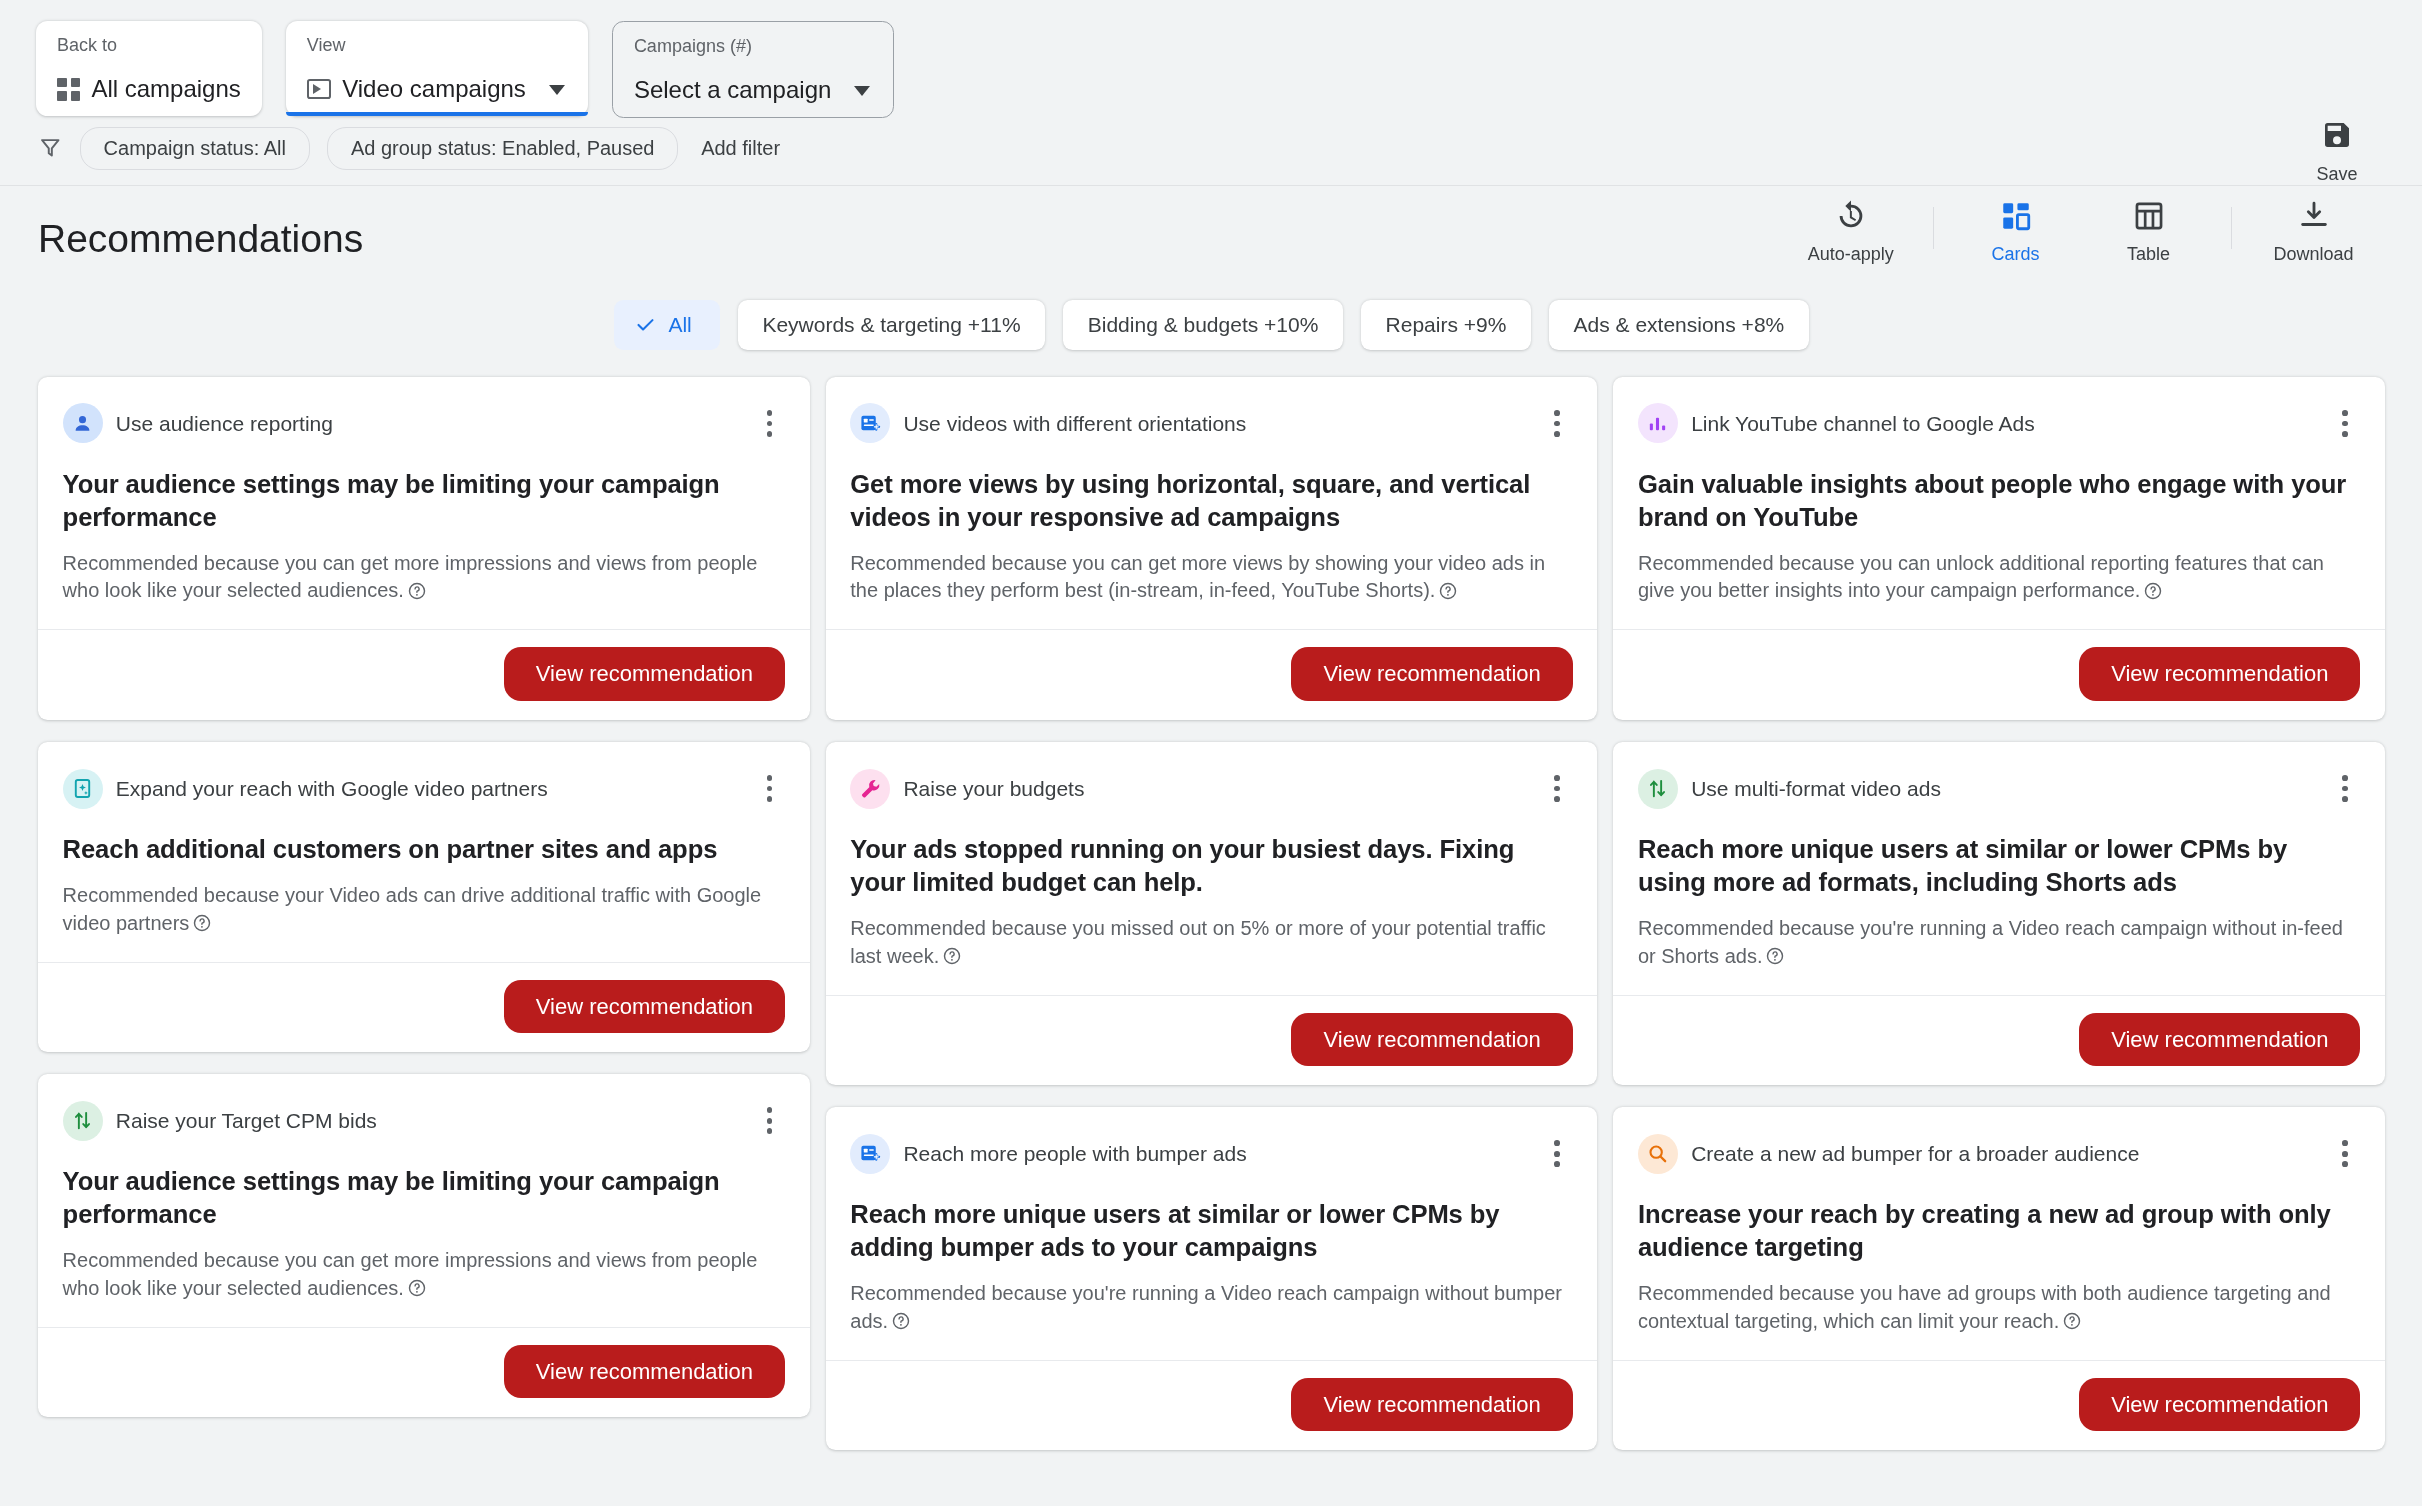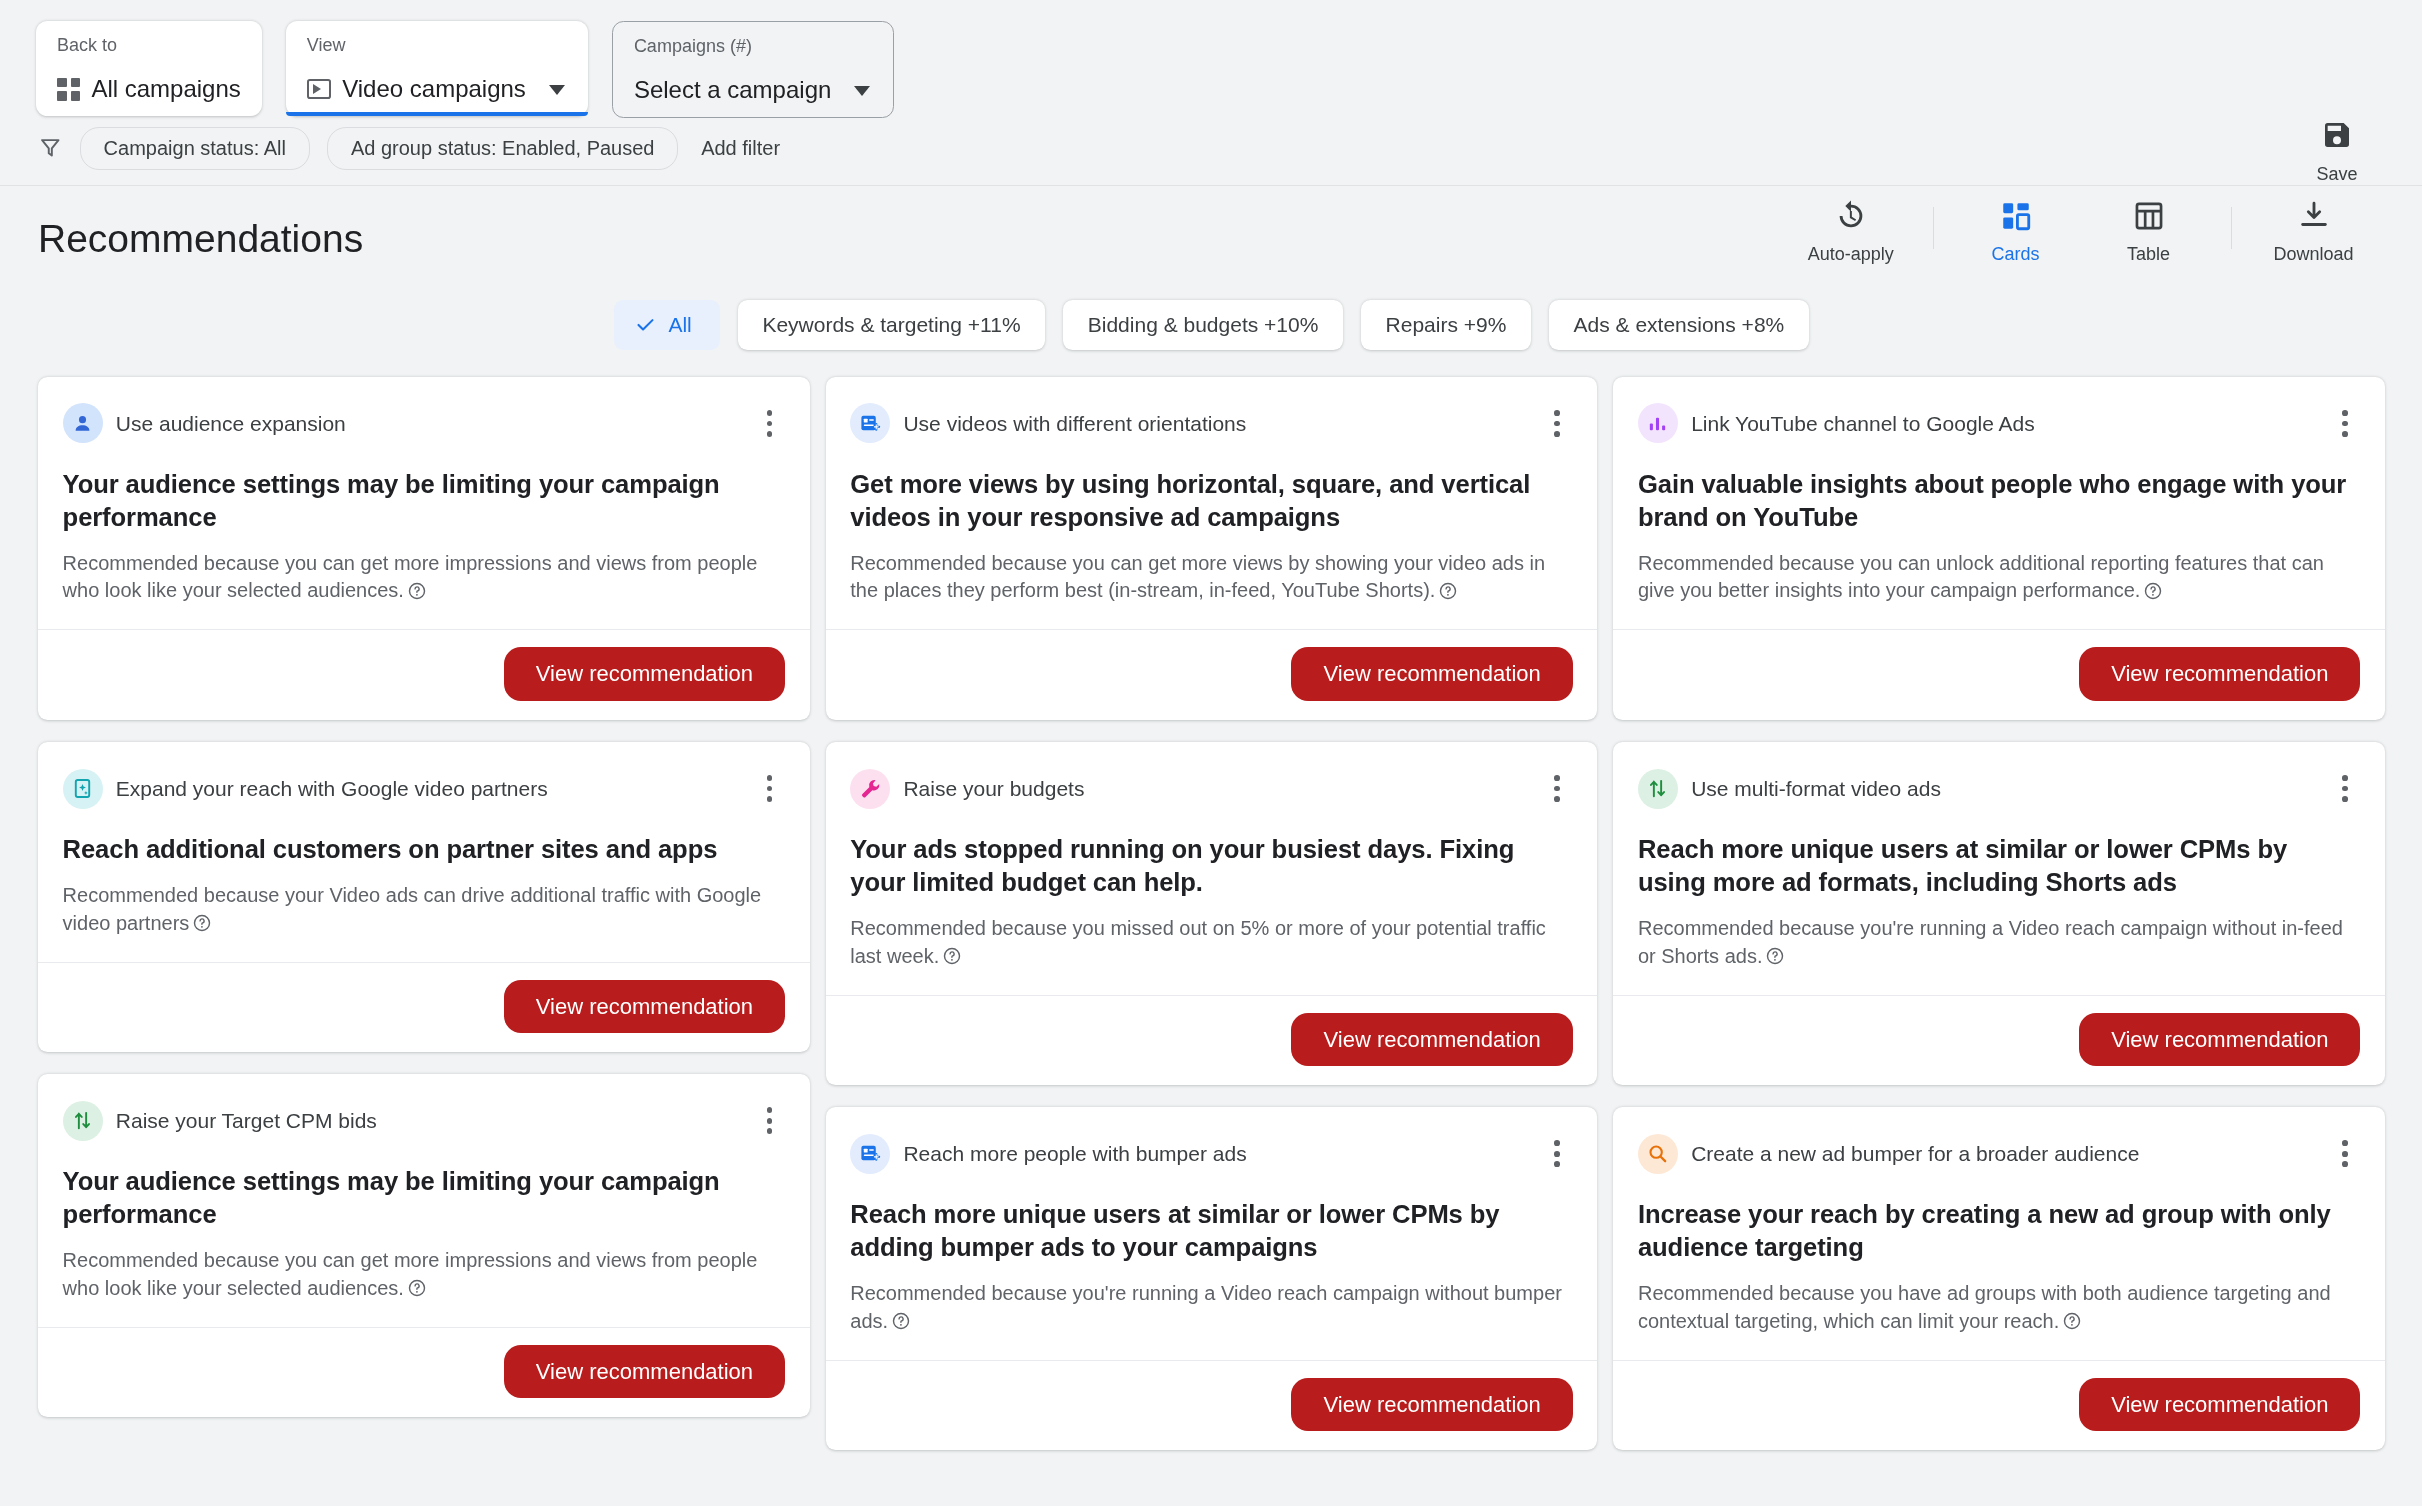--- a/index.html
+++ b/index.html
@@ -420,21 +420,21 @@
     <div class="col">
       <div class="card">
         <div class="card-body">
           <div class="card-head">
             <span class="iconwrap" style="background:#d2e3fc">
               <svg width="23" height="23" viewBox="0 0 24 24">
                 <circle cx="12" cy="8" r="3.7" fill="#3367d6"></circle>
                 <path d="M4.8 19.5c0-3.6 3.2-5.6 7.2-5.6s7.2 2 7.2 5.6z" fill="#3367d6"></path>
               </svg>
             </span>
-            <span class="cat-name">Use audience expansion</span>
+            <span class="cat-name">Use audience reporting</span>
             <span class="kebab">
               <b></b>
               <b></b>
               <b></b>
             </span>
           </div>
           <div class="card-title">Your audience settings may be limiting your campaign performance</div>
           <div class="card-desc"><span>Recommended because you can get more impressions and views from people who look like your selected audiences.</span><svg class="qmark" viewBox="0 0 24 24">
               <circle cx="12" cy="12" r="10" fill="none" stroke="#5f6368" stroke-width="1.9"></circle>
               <path d="M9.4 9.2a2.7 2.7 0 1 1 3.4 2.6c-.6.2-.9.7-.9 1.3v.6" fill="none" stroke="#5f6368" stroke-width="1.9" stroke-linecap="round"></path>

